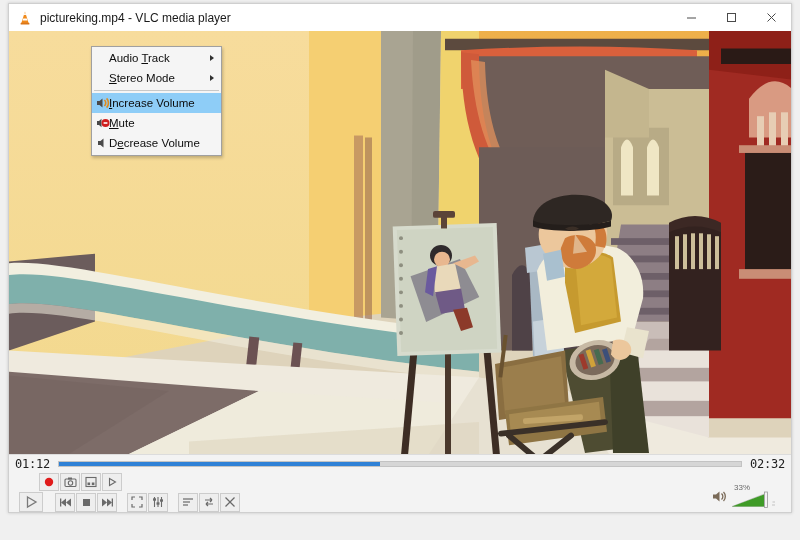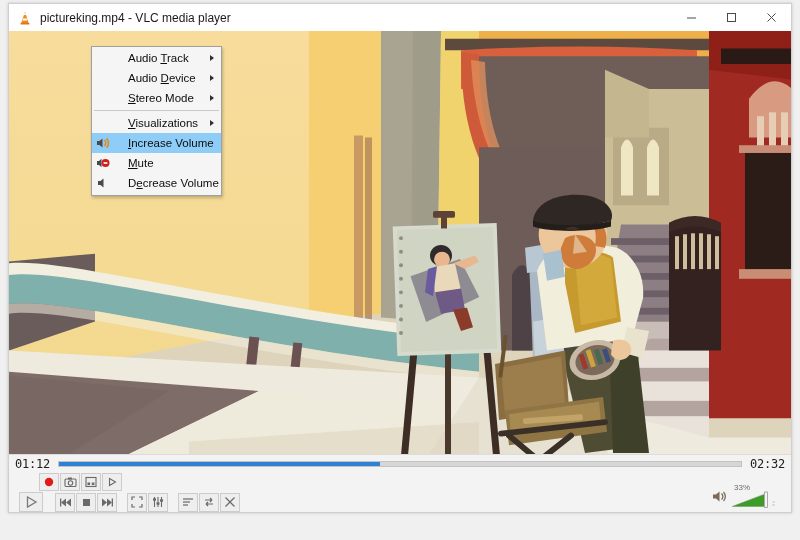--- a/index.html
+++ b/index.html
@@ -106,21 +106,21 @@
     border: 1px solid #a0a0a0;
     padding: 1px 0 2px 0;
     z-index: 60;
     box-shadow: 1px 2px 3px rgba(0,0,0,0.22);
   }
   .mrow {
     height: 20px;
     display: flex;
     align-items: center;
     position: relative;
-    padding-left: 36px;
+    padding-left: 17px;
     font-size: 11.5px;
     color: #0c0c0c;
     cursor: default;
     white-space: nowrap;
   }
   .mrow.sel {
     background: #8ecdf7;
   }
   .mrow .arrow {
     position: absolute;
@@ -637,32 +637,24 @@
     </div>
 
   </div>
 
   <div class="dropdown">
     <div class="mrow">
       <span>Audio <span class="uline">T</span>rack</span>
       <span class="arrow"></span>
     </div>
     <div class="mrow">
-      <span>Audio <span class="uline">D</span>evice</span>
-      <span class="arrow"></span>
-    </div>
-    <div class="mrow">
       <span><span class="uline">S</span>tereo Mode</span>
       <span class="arrow"></span>
     </div>
     <div class="msep"></div>
-    <div class="mrow">
-      <span><span class="uline">V</span>isualizations</span>
-      <span class="arrow"></span>
-    </div>
     <div class="mrow sel">
       <span class="micon">
         <svg width="14" height="14" viewBox="0 0 14 14">
           <polygon points="1,5 3.5,5 6.5,2.5 6.5,11.5 3.5,9 1,9" fill="#4a4a4a"></polygon>
           <path d="M8.4,4 a4,4 0 0 1 0,6" stroke="#e08a1b" stroke-width="1.6" fill="none"></path>
           <path d="M10.6,2.4 a6.6,6.6 0 0 1 0,9.2" stroke="#e08a1b" stroke-width="1.6" fill="none"></path>
         </svg>
       </span>
       <span><span class="uline">I</span>ncrease Volume</span>
     </div>

